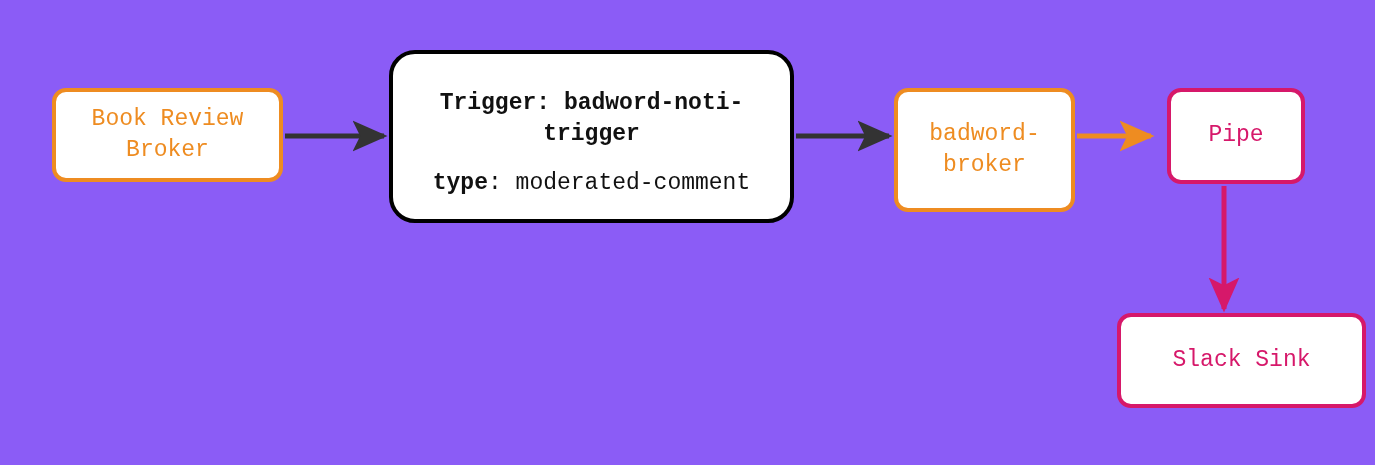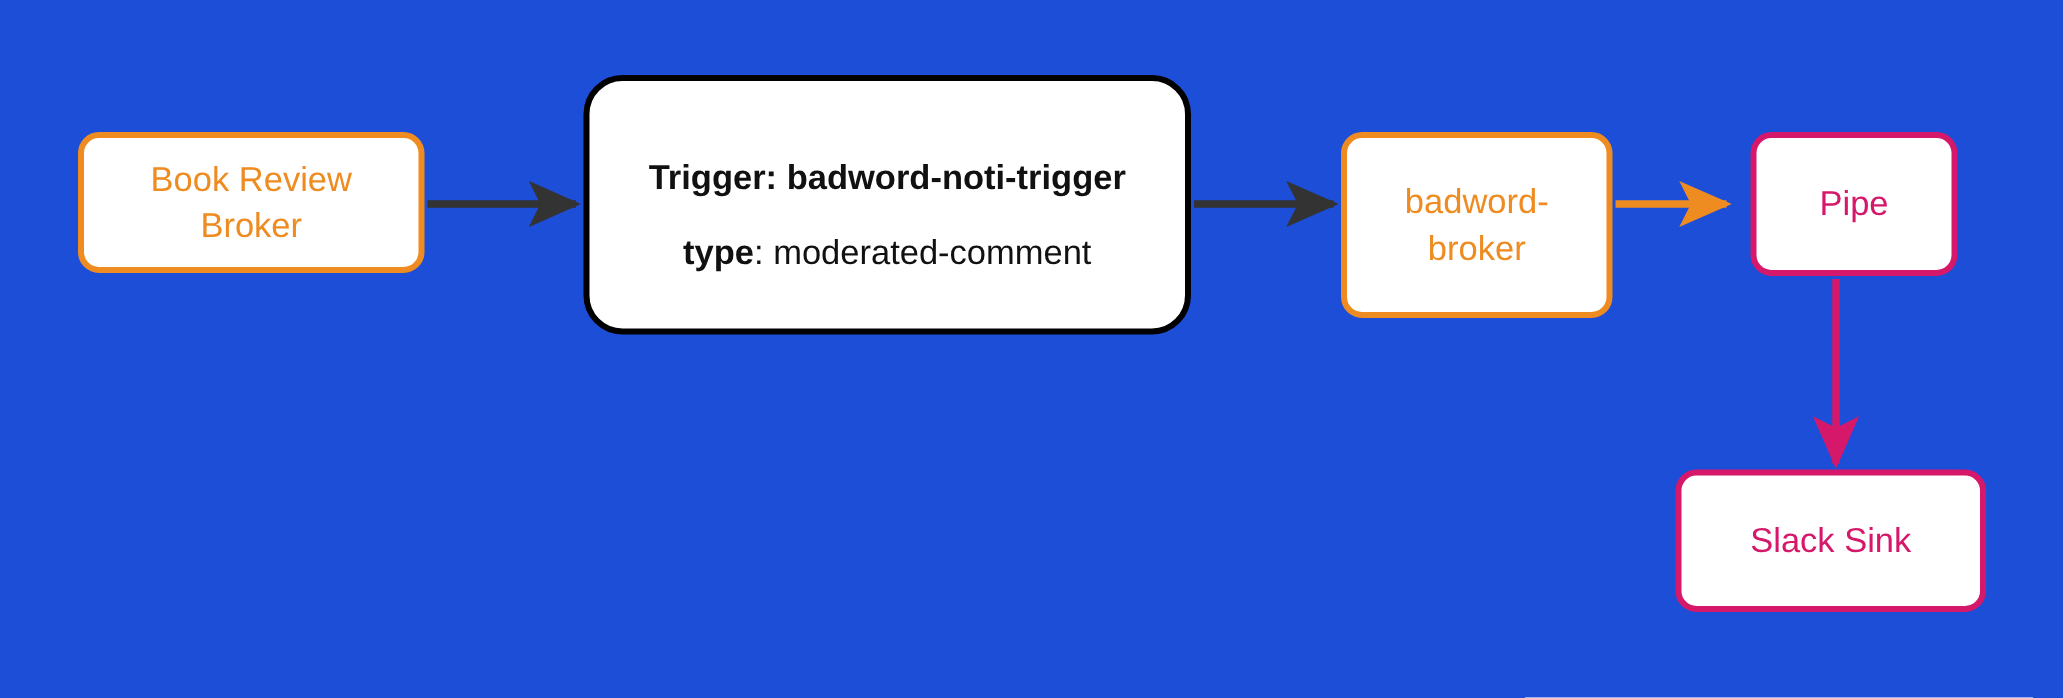--- a/index.html
+++ b/index.html
@@ -7,22 +7,23 @@
     padding: 0;
     background: #ffffff;
   }
   body {
     font-family: "Liberation Sans", sans-serif;
   }
   #canvas {
     position: relative;
     width: 1375px;
     height: 465px;
-    background: #1d4ed8;
+    background: #8b5cf6;
     overflow: hidden;
+    font-family: Liberation Mono, monospace;
   }
   #edge-layer {
     position: absolute;
     left: 0;
     top: 0;
     width: 1375px;
     height: 465px;
     pointer-events: none;
   }
   .node {
@@ -79,21 +80,21 @@
   }
   .trigger-line .k { font-weight: bold; }
   .trigger-line .v { font-weight: normal; }
   .trigger-line.all-bold { font-weight: bold; }
 
   
   #node-book-review-broker { left: 52px;   top: 88px;  width: 231px; height: 94px; }
   #node-trigger            { left: 389px;  top: 50px;  width: 405px; height: 173px; }
   #node-badword-broker     { left: 894px;  top: 88px;  width: 181px; height: 124px; }
   #node-pipe               { left: 1155px; top: 88px;  width: 138px; height: 96px; margin-left: 12px; }
-  #node-slack-sink         { left: 1117px; top: 313px; width: 207px; height: 95px; }
+  #node-slack-sink         { left: 1117px; top: 313px; width: 249px; height: 95px; }
 </style>
 </head>
 <body>
 
 <div id="canvas">
 
   <svg id="edge-layer" viewBox="0 0 1375 465" width="1375" height="465" xmlns="http://www.w3.org/2000/svg">
     <defs>
       <marker id="arrow-dark" viewBox="0 0 10 10" refX="9" refY="5" markerWidth="7" markerHeight="7" orient="auto-start-reverse">
         <path d="M 0 0.6 L 10 5 L 0 9.4 L 2.2 5 Z" fill="#333333"></path>

